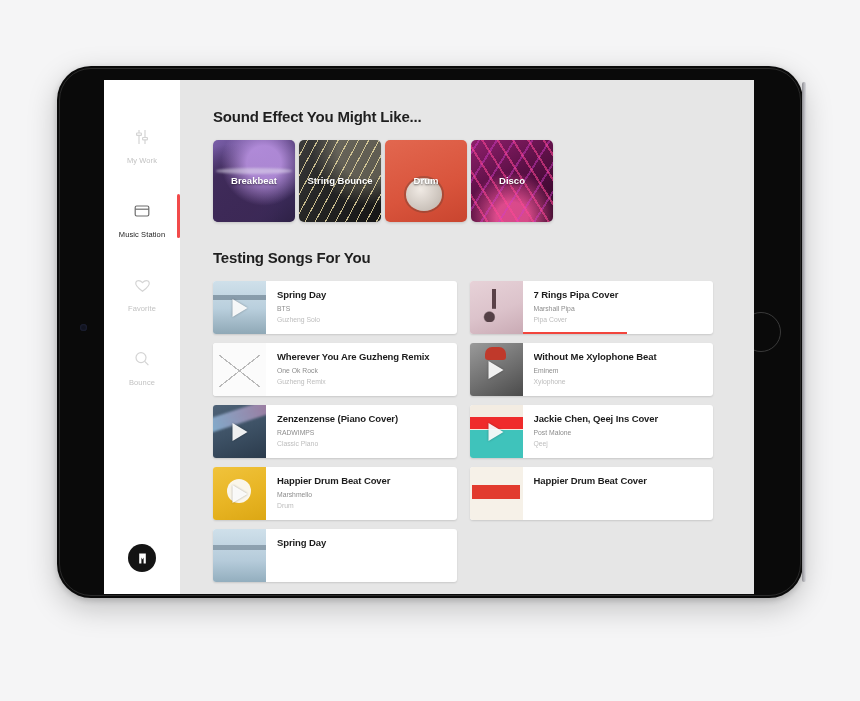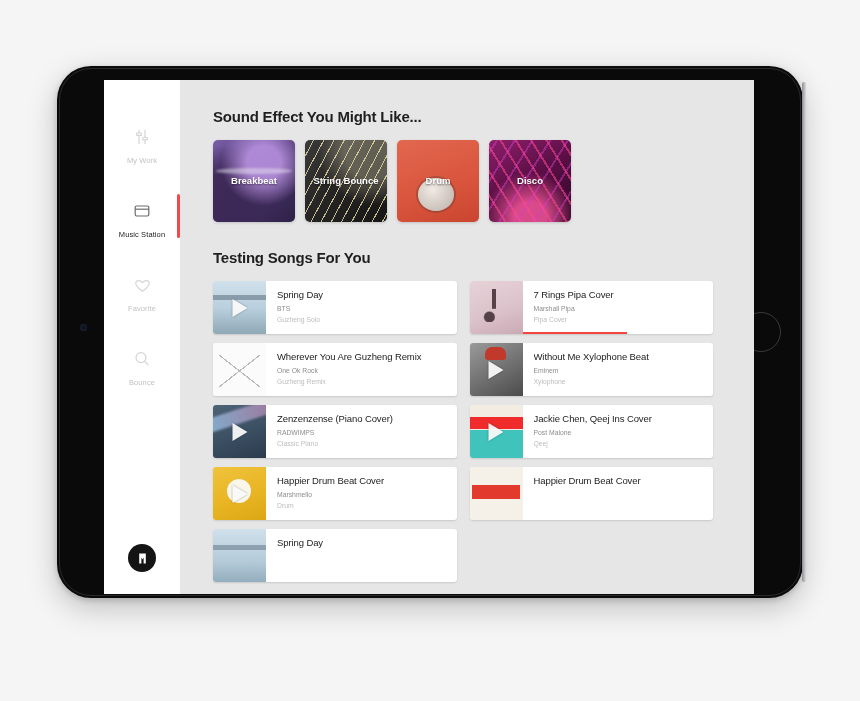--- a/index.html
+++ b/index.html
@@ -108,21 +108,21 @@
   .section-title {
     font-size: 15px;
     font-weight: bold;
     color: #1f1f1f;
     letter-spacing: -0.2px;
     margin-bottom: 15px;
   }
   .section-title.second { margin-top: 27px; }
 
   
-  .fx-row { display: flex; gap: 10px; }
+  .fx-row { display: flex; gap: 4px; }
   .fx-card {
     position: relative;
     flex: 0 0 82px;
     width: 82px; height: 82px;
     border-radius: 5px;
     overflow: hidden;
     box-shadow: 0 1px 3px rgba(0,0,0,0.16);
     cursor: pointer;
   }
   .fx-bg { position: absolute; inset: 0; }
@@ -228,21 +228,21 @@
     border-bottom: 9px solid transparent;
     border-left: 15px solid rgba(255,255,255,0.92);
     filter: drop-shadow(0 0 1px rgba(0,0,0,0.35));
   }
   .song-meta {
     flex: 1; min-width: 0;
     padding: 8px 9px 0 11px;
     display: flex; flex-direction: column;
   }
   .song-title {
-    font-size: 9.5px; font-weight: normal; color: #1c1c1c;
+    font-size: 9.5px; font-weight: bold; color: #1c1c1c;
     white-space: nowrap; overflow: hidden; text-overflow: ellipsis;
     letter-spacing: -0.1px;
   }
   .song-artist { font-size: 6.8px; color: #8d8d8d; margin-top: 5px; }
   .song-genre { font-size: 6.8px; color: #bdbdbd; margin-top: 4px; }
   .progress-track {
     position: absolute; left: 53px; right: 0; bottom: 0; height: 2px;
     background: transparent;
   }
   .progress-fill { height: 100%; background: #f2453d; }

